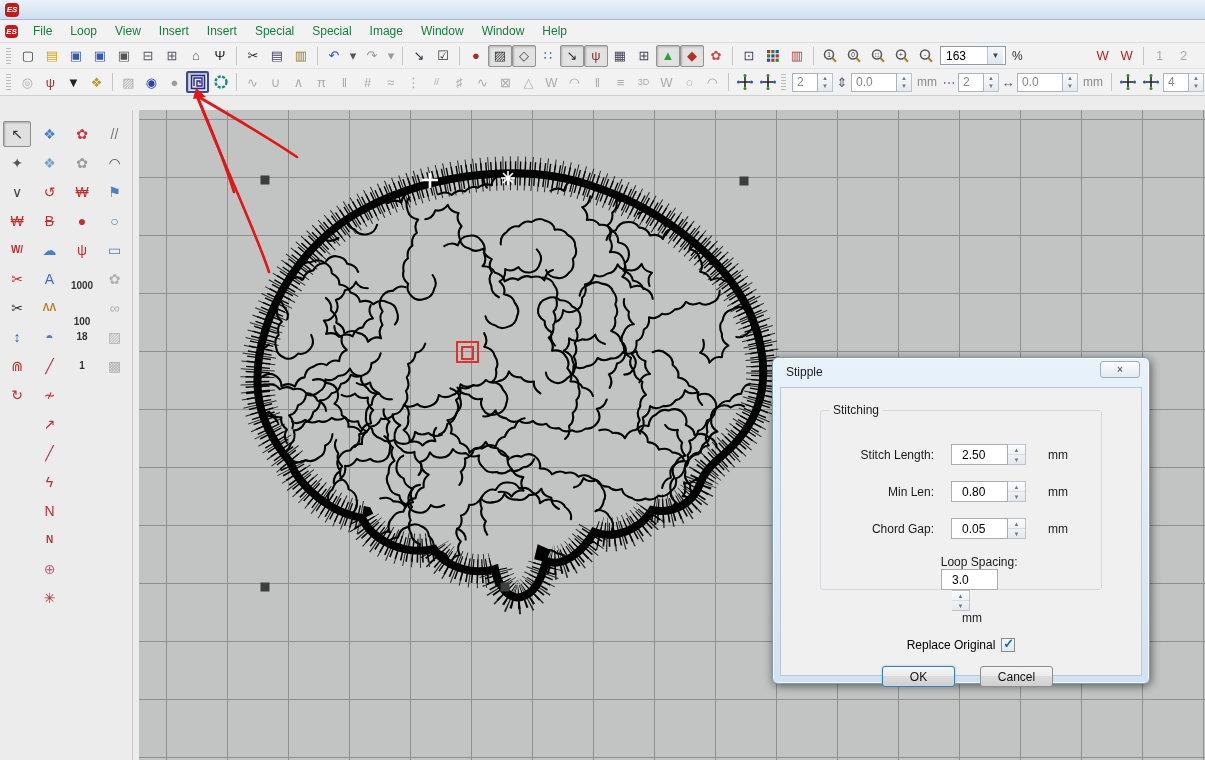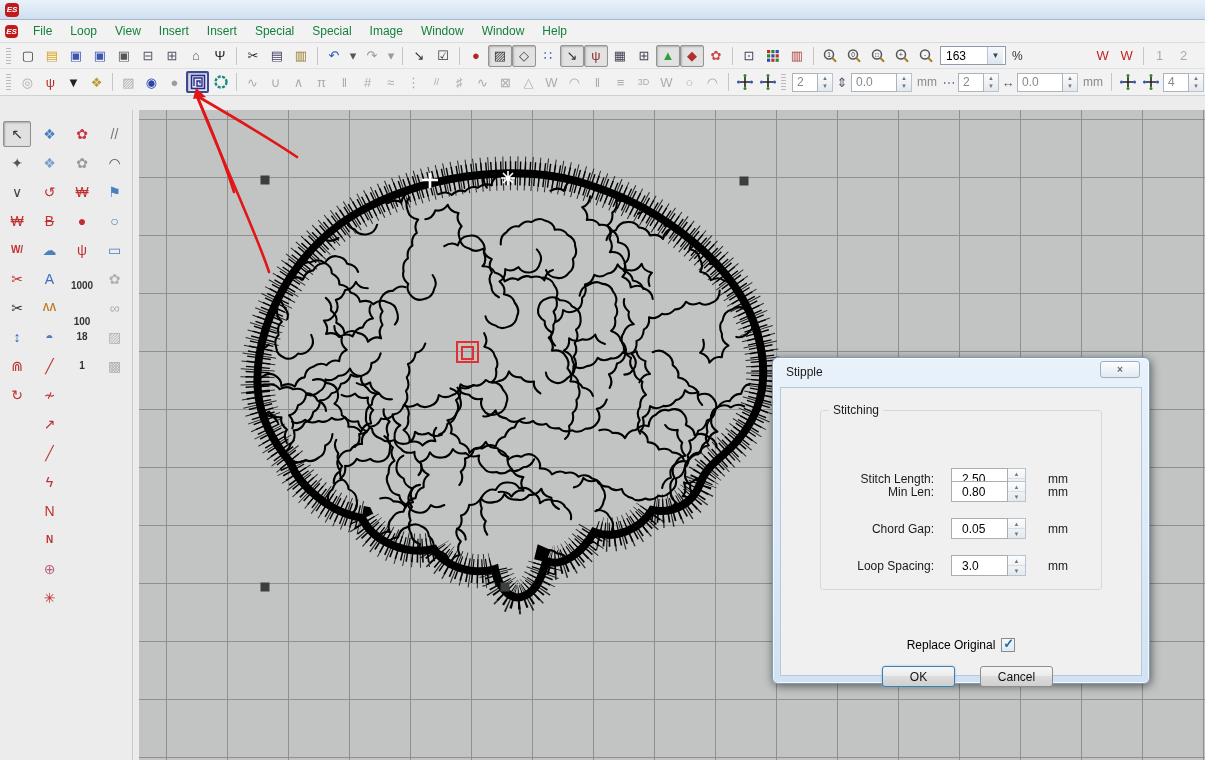--- a/index.html
+++ b/index.html
@@ -592,21 +592,21 @@
     </div>
   </div>
 
   <div class="dialog">
     <div class="dlg-title">Stipple</div>
     <div class="dlg-close">×</div>
     <div class="dlg-client">
       <div class="groupbox">
         <span class="group-label">Stitching</span>
         <div id="dlg-fields">
-            <div class="field-row" style="top: 33px; margin-top: 24px;">
+            <div class="field-row" style="top: 33px;">
               <span class="field-label">Stitch Length:</span>
               <input class="field-input" value="2.50" style="">
               <div class="field-spin">
                 <span>▲</span>
                 <span>▼</span>
               </div>
               <span class="field-unit">mm</span>
             </div>
             <div class="field-row" style="top: 70px;">
               <span class="field-label">Min Len:</span>
@@ -619,21 +619,21 @@
             </div>
             <div class="field-row" style="top: 107px;">
               <span class="field-label">Chord Gap:</span>
               <input class="field-input" value="0.05" style="">
               <div class="field-spin">
                 <span>▲</span>
                 <span>▼</span>
               </div>
               <span class="field-unit">mm</span>
             </div>
-            <div class="field-row" style="top: 144px;">
+            <div class="field-row" style="top: 144px; flex-direction: column;">
               <span class="field-label">Loop Spacing:</span>
               <input class="field-input" value="3.0" style="">
               <div class="field-spin">
                 <span>▲</span>
                 <span>▼</span>
               </div>
               <span class="field-unit">mm</span>
             </div>
           </div>
       </div>

